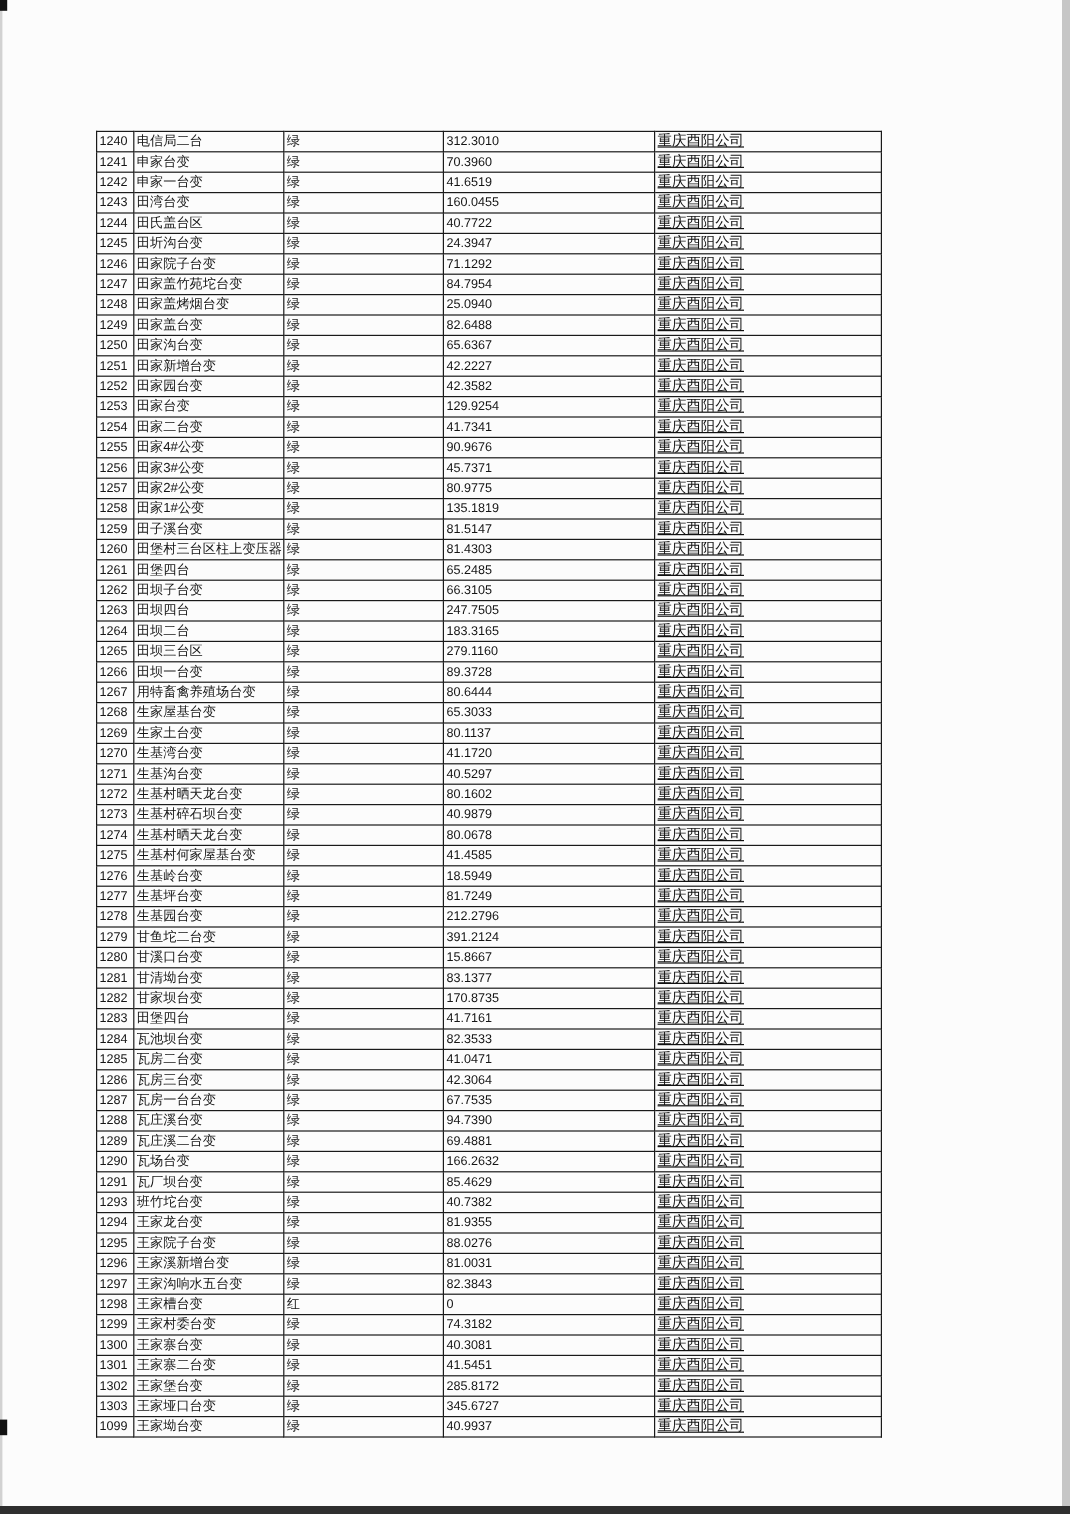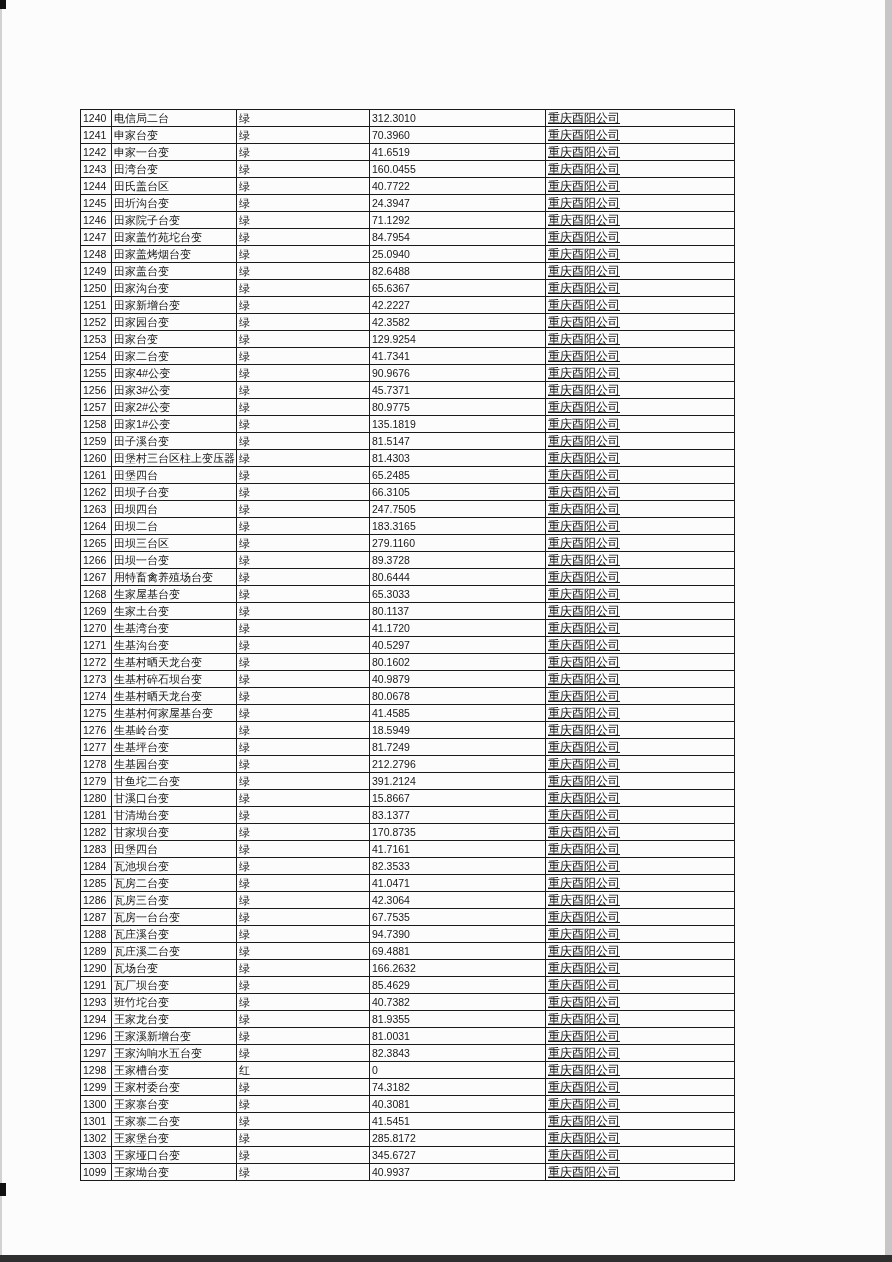--- a/index.html
+++ b/index.html
@@ -591,20 +591,29 @@
   <tr>
     <td class="c-no">1294</td>
     <td class="c-name">王家龙台变</td>
     <td class="c-status">绿</td>
     <td class="c-value">81.9355</td>
     <td class="c-company">
       <span class="company-link">重庆酉阳公司</span>
     </td>
   </tr>
 
+  <tr>
+    <td class="c-no">1295</td>
+    <td class="c-name">王家院子台变</td>
+    <td class="c-status">绿</td>
+    <td class="c-value">88.0276</td>
+    <td class="c-company">
+      <span class="company-link">重庆酉阳公司</span>
+    </td>
+  </tr>
 
   <tr>
     <td class="c-no">1296</td>
     <td class="c-name">王家溪新增台变</td>
     <td class="c-status">绿</td>
     <td class="c-value">81.0031</td>
     <td class="c-company">
       <span class="company-link">重庆酉阳公司</span>
     </td>
   </tr>

